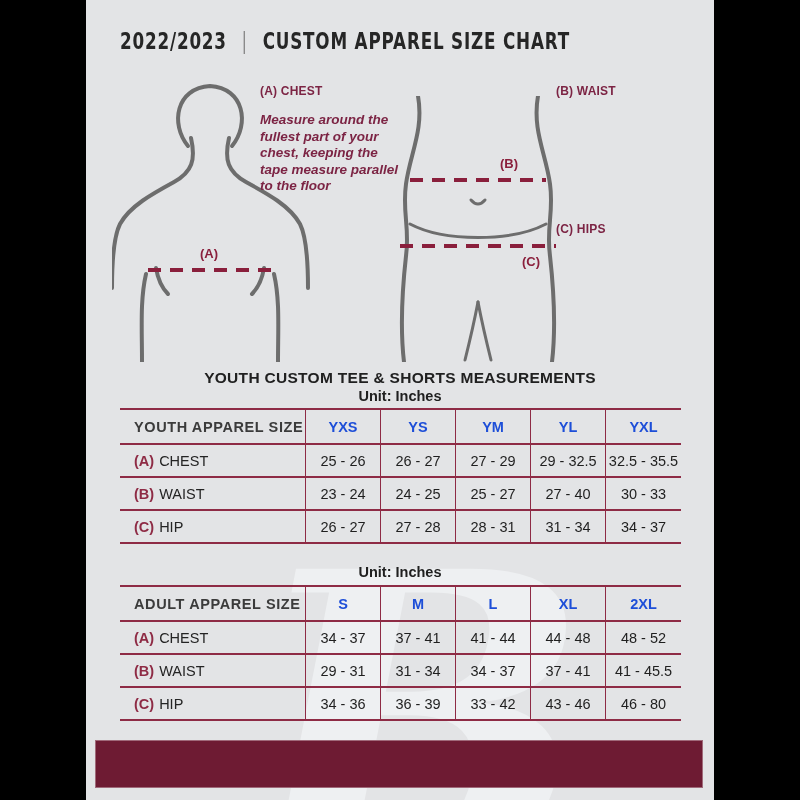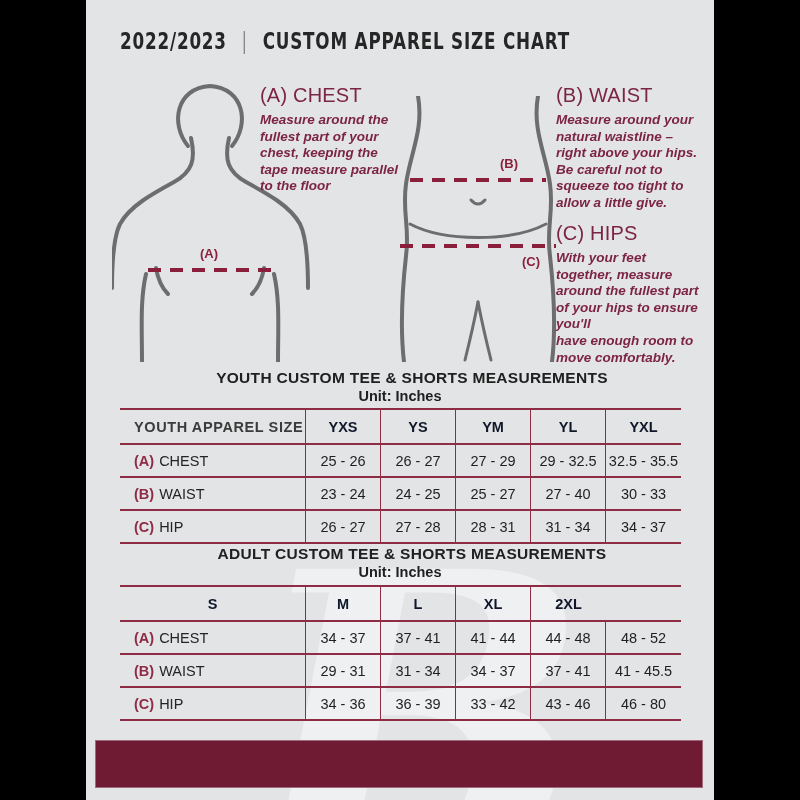--- a/index.html
+++ b/index.html
@@ -20,45 +20,45 @@
   .header-title{position:absolute;left:34px;top:28px;white-space:nowrap;
     font-weight:700;font-size:21px;color:#262626;letter-spacing:1px;
     transform:scale(0.80,1.08);transform-origin:left top;font-family:"DejaVu Sans",sans-serif;}
   .header-title .divider{color:#8a8a8a;font-weight:400;padding:0 10px;}
   .brand{position:absolute;right:28px;top:20px;display:flex;align-items:center;gap:9px;}
   .brand .bmark{width:36px;height:36px;color:#85878a;}
   .brand .brand-name{font-weight:700;font-size:14px;letter-spacing:7px;color:#2a2a2a;
     font-family:"DejaVu Sans",sans-serif;}
 
   
-  .meas-head{position:absolute;font-size:20px;font-weight:400;color:var(--maroon-text);
+  .meas-head{position:absolute;font-size:12px;font-weight:700;color:var(--maroon-text);
     letter-spacing:0.2px;}
   .meas-desc{position:absolute;font-size:13.5px;font-style:italic;font-weight:600;
     color:var(--maroon-text);line-height:1.23;white-space:pre-line;}
 
   
   .figure{position:absolute;}
 
   
   .section-title{position:absolute;width:100%;text-align:center;font-weight:700;
-    font-size:15.5px;color:#202020;letter-spacing:0.3px;padding-left:12px;}
+    font-size:15.5px;color:#202020;letter-spacing:0.3px;}
   .section-unit{position:absolute;width:100%;text-align:center;
     font-weight:600;font-size:14.5px;color:#202020;}
 
   
   .size-table{position:absolute;left:34px;width:561px;border-top:2px solid var(--line);z-index:1;}
   .size-table .tr{display:grid;grid-template-columns:186px 75px 75px 75px 75px 75px;
     border-bottom:2px solid var(--line);height:31px;}
   .size-table .tr.head{height:33px;}
   .cell{display:flex;align-items:center;justify-content:center;height:100%;
     border-right:1.5px solid var(--line);font-size:14.5px;color:#1f1f1f;}
   .cell.last{border-right:none;}
   .cell.label{justify-content:flex-start;padding-left:14px;}
   .tr.head .cell.label{font-size:14.5px;color:#3b3b3b;letter-spacing:0.6px;}
-  .tr.head .cell{font-weight:700;color:#0f172a;}
+  .tr.head .cell{font-weight:700;color:#1d4ed8;}
   .row-prefix{color:var(--line);font-weight:800;margin-right:5px;}
   .row-label{color:#242424;}
 
   
   .watermark{position:absolute;left:40px;top:478px;width:470px;height:470px;
     color:#eef0f2;z-index:0;}
   .footer-bar{position:absolute;left:9px;top:740px;width:608px;height:48px;
     background:var(--bar);border:1px solid rgba(255,255,255,0.35);box-sizing:border-box;z-index:2;}
 
   svg text.bglyph{font-family:"DejaVu Serif",serif;font-style:italic;font-weight:bold;}
@@ -115,35 +115,22 @@
     </svg>
 
     <div class="meas-head" style="left:174px;top:84px">(A) CHEST</div>
     <div class="meas-desc" style="left:174px;top:112px;width:185px">Measure around the
 fullest part of your
 chest, keeping the
 tape measure parallel
 to the floor</div>
 
     <div class="meas-head" style="left:470px;top:84px">(B) WAIST</div>
-    <div class="meas-desc" style="left:470px;top:112px;width:160px">Measure around your
-natural waistline –
-right above your hips.
-Be careful not to
-squeeze too tight to
-allow a little give.</div>
 
     <div class="meas-head" style="left:470px;top:222px">(C) HIPS</div>
-    <div class="meas-desc" style="left:470px;top:250px;width:175px">With your feet
-together, measure
-around the fullest part
-of your hips to ensure
-you'll
-have enough room to
-move comfortably.</div>
 
     <svg class="watermark" viewBox="0 0 100 100">
       <use href="#bmark-shape"></use>
     </svg>
 
     <div class="section-title" style="top:369px">YOUTH CUSTOM TEE &amp; SHORTS MEASUREMENTS</div>
     <div class="section-unit" style="top:388px">Unit: Inches</div>
 
     <div class="size-table" style="top:408px">
       <div class="tr head">
@@ -182,25 +169,25 @@
           <span class="row-label">HIP</span>
         </div>
         <div class="cell">26 - 27</div>
         <div class="cell">27 - 28</div>
         <div class="cell">28 - 31</div>
         <div class="cell">31 - 34</div>
         <div class="cell last">34 - 37</div>
       </div>
     </div>
 
-    <div class="section-title" style="top:545px">ADULT CUSTOM TEE &amp; SHORTS MEASUREMENTS</div>
     <div class="section-unit" style="top:564px">Unit: Inches</div>
 
     <div class="size-table" style="top:585px">
       <div class="tr head">
+        <div class="cell label">ADULT APPAREL SIZE</div>
         <div class="cell">S</div>
         <div class="cell">M</div>
         <div class="cell">L</div>
         <div class="cell">XL</div>
         <div class="cell last">2XL</div>
       </div>
       <div class="tr">
         <div class="cell label">
           <span class="row-prefix">(A)</span>
           <span class="row-label">CHEST</span>

